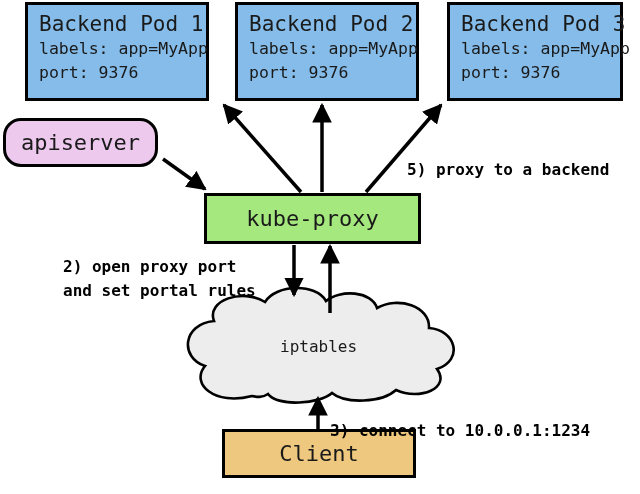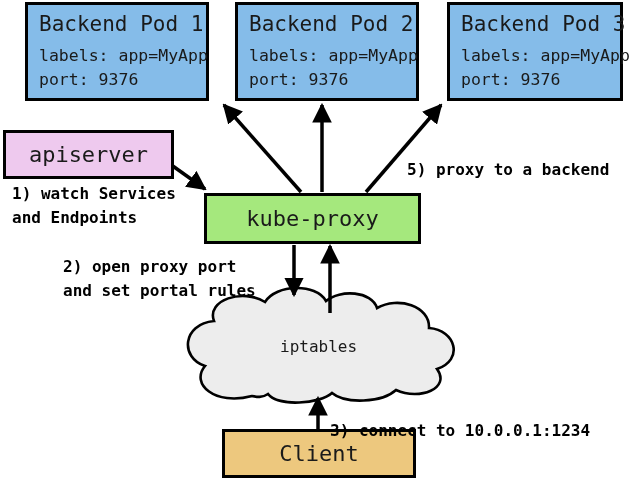--- a/index.html
+++ b/index.html
@@ -39,32 +39,33 @@
     line-height: 26px;
     color: #1a1a1a;
     white-space: nowrap;
   }
   .pod-line {
     font-size: 16.5px;
     line-height: 24px;
     color: #1a1a1a;
     white-space: nowrap;
   }
-  .pod-line.first { margin-top: 7px; }
+  .pod-line.first { }
   .titled-box {
     display: flex;
     align-items: center;
     justify-content: center;
     font-size: 22px;
     color: #1a1a1a;
   }
   #apiserver-box {
-    left: 3px; top: 130px;
-    width: 171px; height: 49px;
+    left: 3px; top: 118px;
+    width: 155px; height: 49px;
     background: var(--color-apiserver, #eec9ee);
+    border-radius: 18px;
   }
   #kube-proxy-box {
     left: 204px; top: 193px;
     width: 217px; height: 51px;
     background: var(--color-proxy, #a5e87d);
   }
   #client-box {
     left: 222px; top: 429px;
     width: 194px; height: 49px;
     background: var(--color-client, #edc87e);
@@ -157,20 +158,18 @@
   <div id="kube-proxy-box" class="box titled-box">
     <span>kube-proxy</span>
   </div>
 
   <div id="client-box" class="box titled-box">
     <span>Client</span>
   </div>
 
   <div id="iptables-label">iptables</div>
 
-  <div id="annotation-step-1" class="annotation">1) watch Services
-and Endpoints</div>
   <div id="annotation-step-2" class="annotation">2) open proxy port
 and set portal rules</div>
   <div id="annotation-step-3" class="annotation">3) connect to 10.0.0.1:1234</div>
   <div id="annotation-step-5" class="annotation">5) proxy to a backend</div>
 
 </div>
 
 </body></html>

